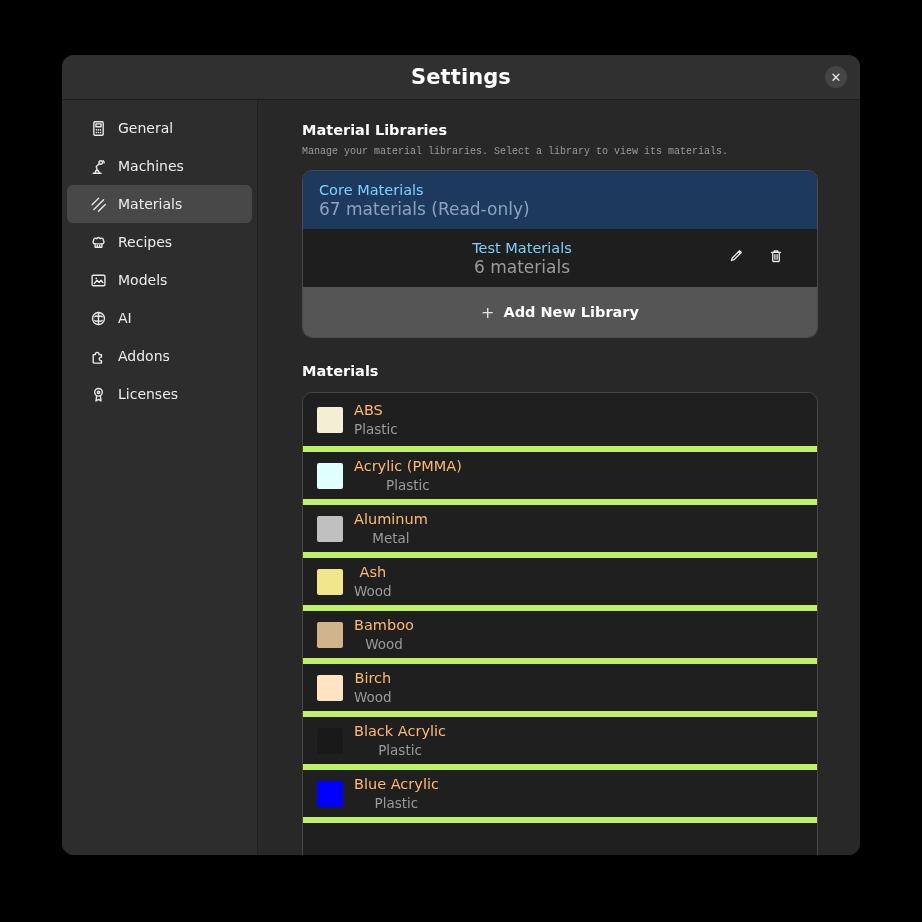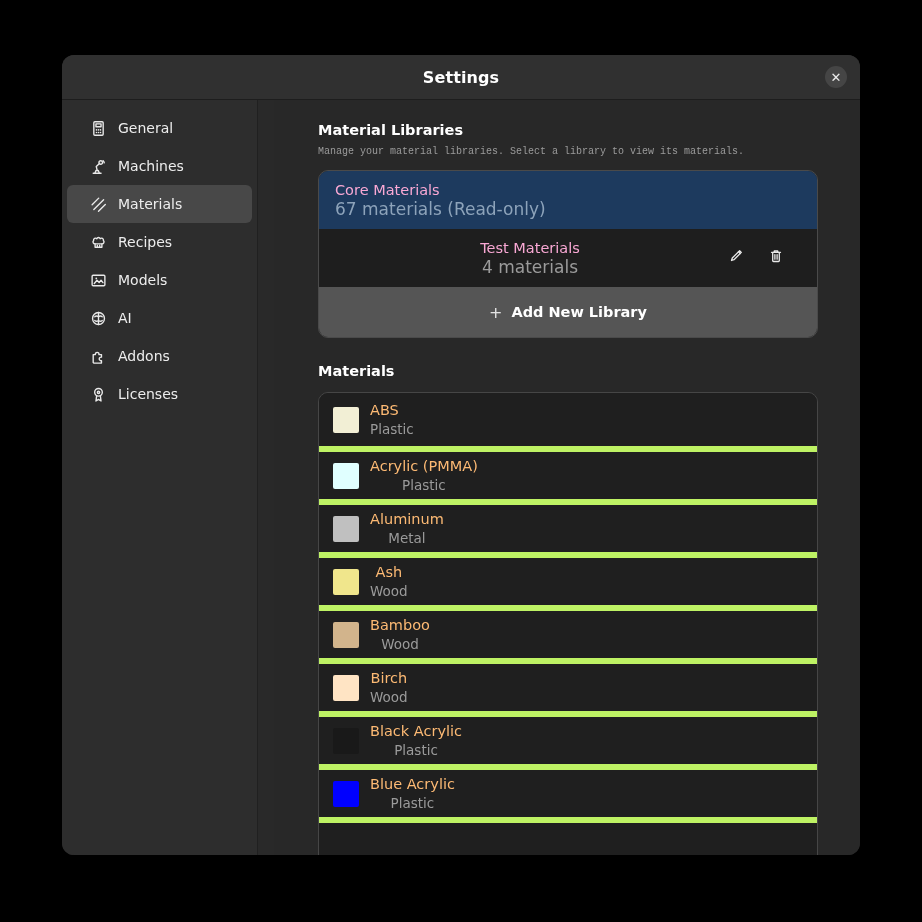--- a/index.html
+++ b/index.html
@@ -6,47 +6,47 @@
     font-family:"DejaVu Sans","Liberation Sans",sans-serif;-webkit-font-smoothing:antialiased;}
   *{box-sizing:border-box;}
 
   .dialog{position:absolute;left:62px;top:55px;width:798px;height:800px;
     background:#292929;border-radius:12px;overflow:hidden;display:flex;flex-direction:column;
     box-shadow:0 14px 40px rgba(0,0,0,.7);}
 
   
   .titlebar{flex:0 0 45px;background:#303030;border-bottom:1px solid #1d1d1d;
     position:relative;display:flex;align-items:center;justify-content:center;}
-  .title{color:#ffffff;font-weight:bold;font-size:16px;letter-spacing:.1px;}
+  .title{color:#ffffff;font-weight:bold;font-size:21px;letter-spacing:.1px;}
   .close-btn{position:absolute;right:13px;top:50%;transform:translateY(-50%);
     width:22px;height:22px;border-radius:50%;background:#454545;color:#ececec;
     display:flex;align-items:center;justify-content:center;font-size:13px;line-height:1;cursor:default;}
 
   
-  .dlg-body{flex:1;display:flex;min-height:0;gap:16px;}
+  .dlg-body{flex:1;display:flex;min-height:0;}
 
   
   .sidebar{flex:0 0 196px;background:#2d2d2d;border-right:1px solid #202020;padding-top:9px;}
   .side-item{height:38px;margin:0 5px;border-radius:6px;display:flex;align-items:center;
     gap:11px;padding:0 8px 0 23px;color:#ededed;font-size:14px;}
   .side-item.selected{background:#484848;}
   .side-icon{width:17px;height:17px;flex:0 0 17px;display:flex;align-items:center;justify-content:center;}
   .side-icon svg{width:17px;height:17px;}
 
   
   .main{flex:1;background:#282828;padding:22px 42px 0 44px;overflow:hidden;}
   .section-title{color:#ffffff;font-weight:bold;font-size:14.5px;}
   .section-sub{color:#9b9b9b;font-size:10px;margin-top:8px;font-family:Liberation Mono, monospace;}
 
   .lib-list{margin-top:13px;border:1px solid #4a4a4a;border-radius:10px;overflow:hidden;}
   .lib-row{padding:10px 16px;min-height:55px;display:flex;align-items:center;}
   .lib-row .lib-text{flex:1;}
   .lib-row.selected{background:#1d3a5e;}
   .lib-row.normal{background:#1e1e1e;text-align:center;}
-  .lib-name{color:#f9a8d4;font-size:14.5px;line-height:1.25;}
+  .lib-name{color:#7dd3fc;font-size:14.5px;line-height:1.25;}
   .lib-detail{font-size:17px;margin-top:0;}
   .lib-row.selected .lib-detail{color:#8da3ba;}
   .lib-row.normal .lib-detail{color:#9b9b9b;}
   .lib-actions{display:flex;gap:18px;align-items:center;padding-right:14px;}
   .icon-btn{width:22px;height:22px;display:flex;align-items:center;justify-content:center;}
   .icon-btn svg{width:16px;height:16px;}
 
   .add-row{background:#555555;height:50px;display:flex;align-items:center;justify-content:center;
     gap:9px;color:#ffffff;font-weight:bold;font-size:14.5px;}
   .plus-glyph{font-weight:normal;color:#e3e3e3;font-size:16px;}
@@ -174,21 +174,21 @@
         <div class="lib-list" id="lib-list">
             <div class="lib-row selected">
               <div class="lib-text">
                 <div class="lib-name">Core Materials</div>
                 <div class="lib-detail">67 materials (Read-only)</div>
               </div>
             </div>
             <div class="lib-row normal">
               <div class="lib-text">
                 <div class="lib-name">Test Materials</div>
-                <div class="lib-detail">4 materials</div>
+                <div class="lib-detail">6 materials</div>
               </div>
               <div class="lib-actions">
                 <div class="icon-btn">
                   <span><svg viewBox="0 0 16 16" fill="none" stroke="#e9e9e9" stroke-width="1.3" stroke-linecap="round" stroke-linejoin="round">
                       <path d="M11.6 2.7l1.7 1.7L6 11.7l-2.5.8.8-2.5z"></path>
                       <path d="M10.5 3.8l1.7 1.7"></path>
                     </svg></span>
                 </div>
                 <div class="icon-btn">
                   <span><svg viewBox="0 0 16 16" fill="none" stroke="#e9e9e9" stroke-width="1.3" stroke-linecap="round" stroke-linejoin="round">

